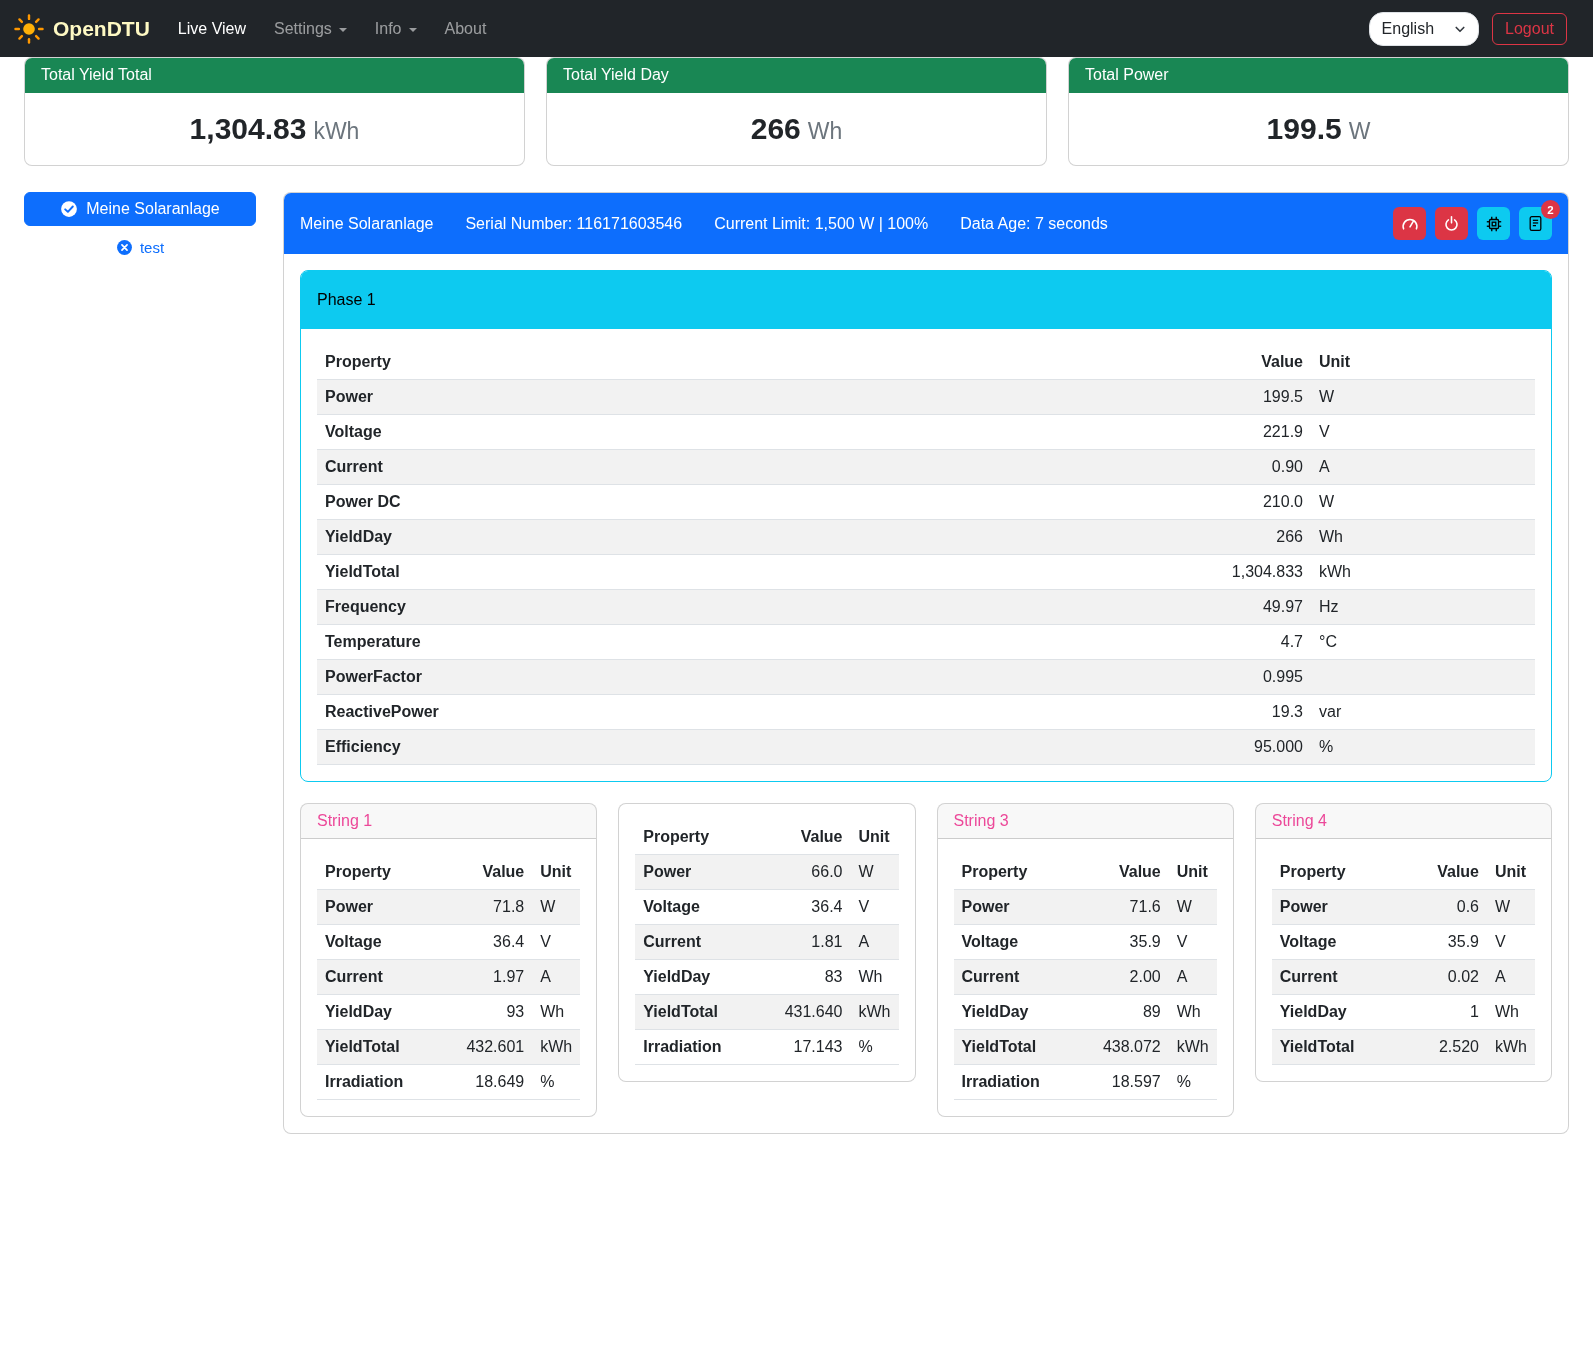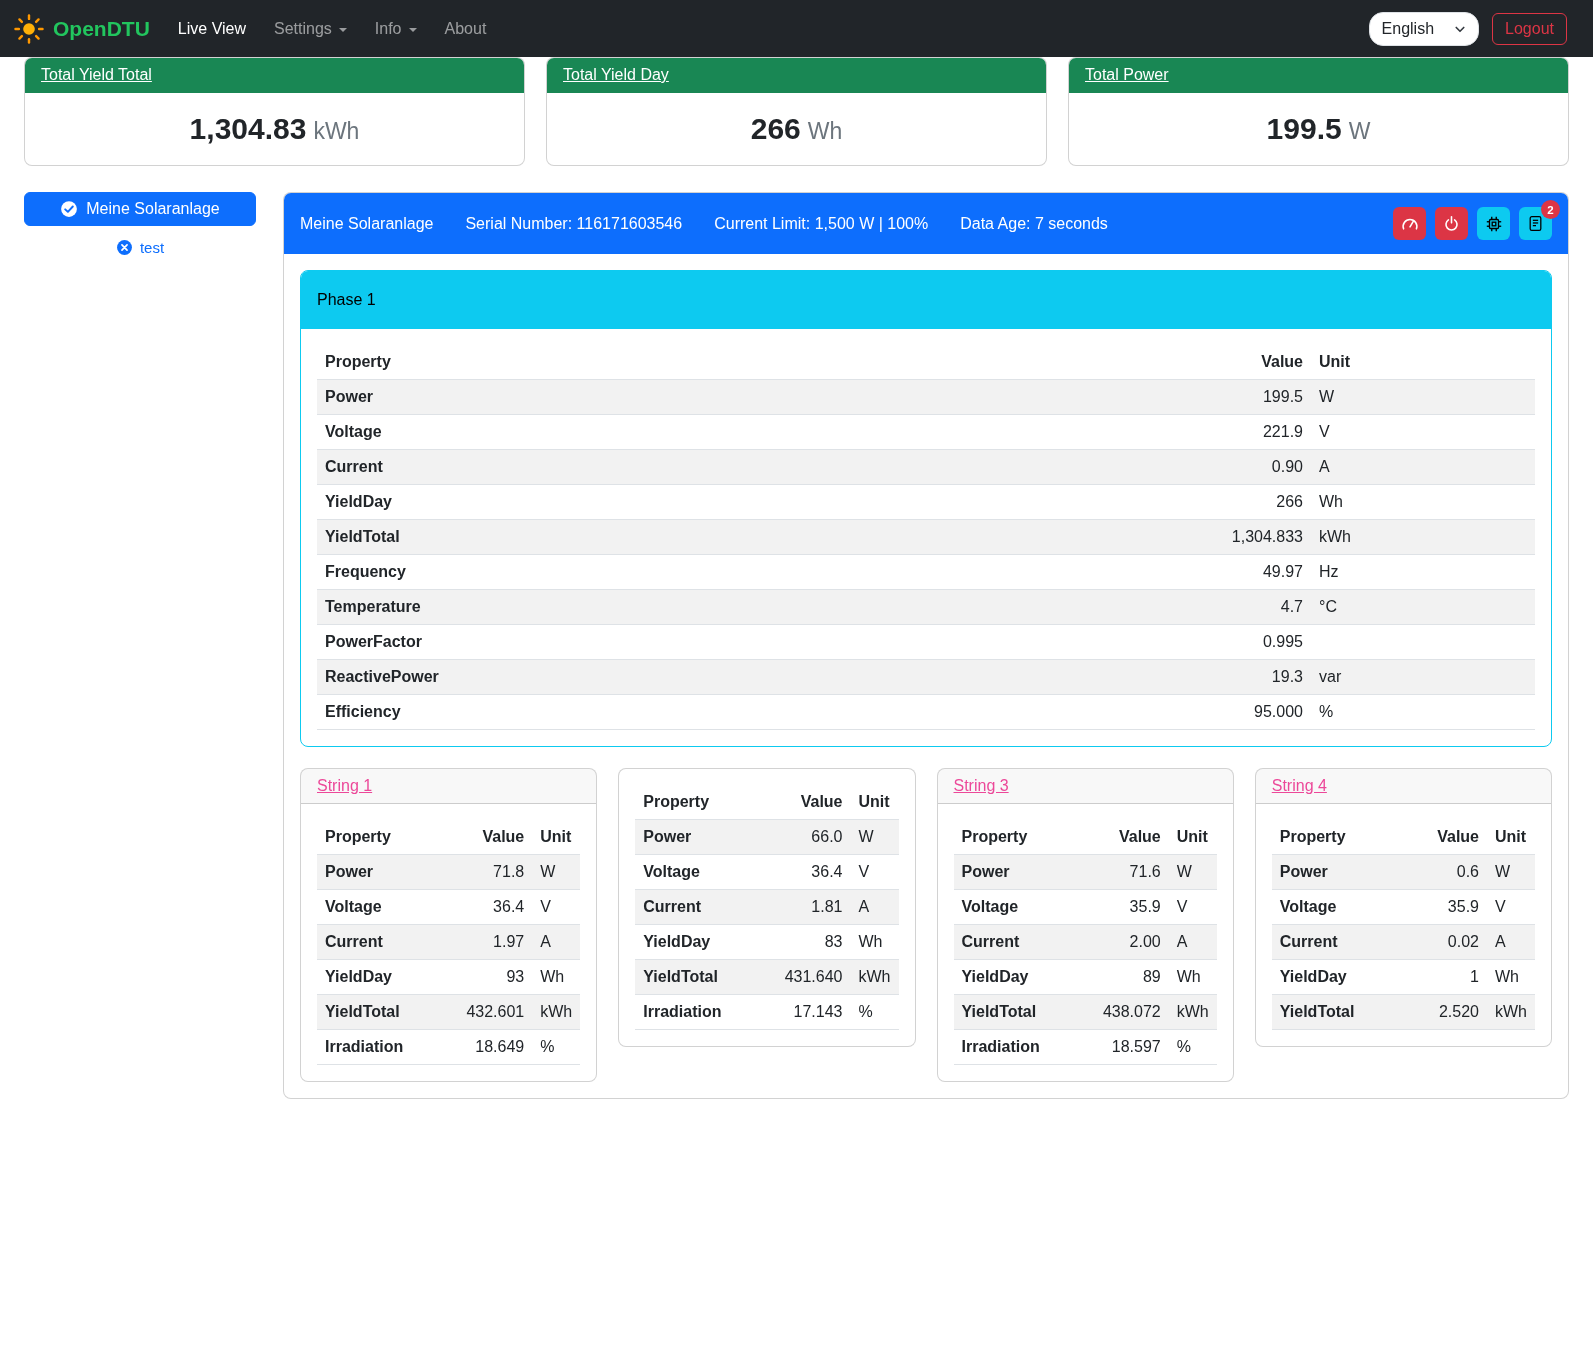--- a/index.html
+++ b/index.html
@@ -16,21 +16,21 @@
   
   .navbar {
     background: #212529;
     height: 57px;
     display: flex;
     align-items: center;
     padding: 0 26px 0 14px;
   }
   .brand {
     display: flex; align-items: center; gap: 9px;
-    color: #22c55e; font-size: 21px; font-weight: 600; margin-right: 14px;
+    color: #fef9c3; font-size: 21px; font-weight: 600; margin-right: 14px;
   }
   .nav-links { display: flex; align-items: center; }
   .nav-link {
     color: rgba(255,255,255,.55);
     padding: 8px 14px; font-size: 16px;
     display: flex; align-items: center; gap: 7px;
   }
   .nav-link.active { color: #fff; }
   .caret {
     display: inline-block; width: 0; height: 0; margin-top: 3px;
@@ -53,21 +53,20 @@
   
   .container { padding: 0 24px 26px; }
   h1.page-title { font-size: 39px; font-weight: 600; margin: 21px 0 22px; }
 
   .card { background: #fff; border: 1px solid rgba(0,0,0,.175); border-radius: 8px; }
   .card-header {
     padding: 8px 16px;
     border-bottom: 1px solid rgba(0,0,0,.175);
     border-radius: 7px 7px 0 0;
     font-size: 16px;
-    text-decoration: underline;
   }
 
   
   .summary-row {
     display: grid; grid-template-columns: repeat(3, 1fr);
     gap: 21px; margin-bottom: 26px;
   }
   .summary-card .card-header { background: #198754; color: #fff; border-bottom-color: transparent; }
   .summary-card .card-body { padding: 19px 16px; text-align: center; }
   .summary-value { font-size: 30px; font-weight: 700; }
@@ -322,20 +321,25 @@
                     <td class="val">221.9</td>
                     <td class="unit">V</td>
                   </tr>
 
                   <tr>
                     <th class="prop">Current</th>
                     <td class="val">0.90</td>
                     <td class="unit">A</td>
                   </tr>
 
+                  <tr>
+                    <th class="prop">Power DC</th>
+                    <td class="val">210.0</td>
+                    <td class="unit">W</td>
+                  </tr>
 
                   <tr>
                     <th class="prop">YieldDay</th>
                     <td class="val">266</td>
                     <td class="unit">Wh</td>
                   </tr>
 
                   <tr>
                     <th class="prop">YieldTotal</th>
                     <td class="val">1,304.833</td>

